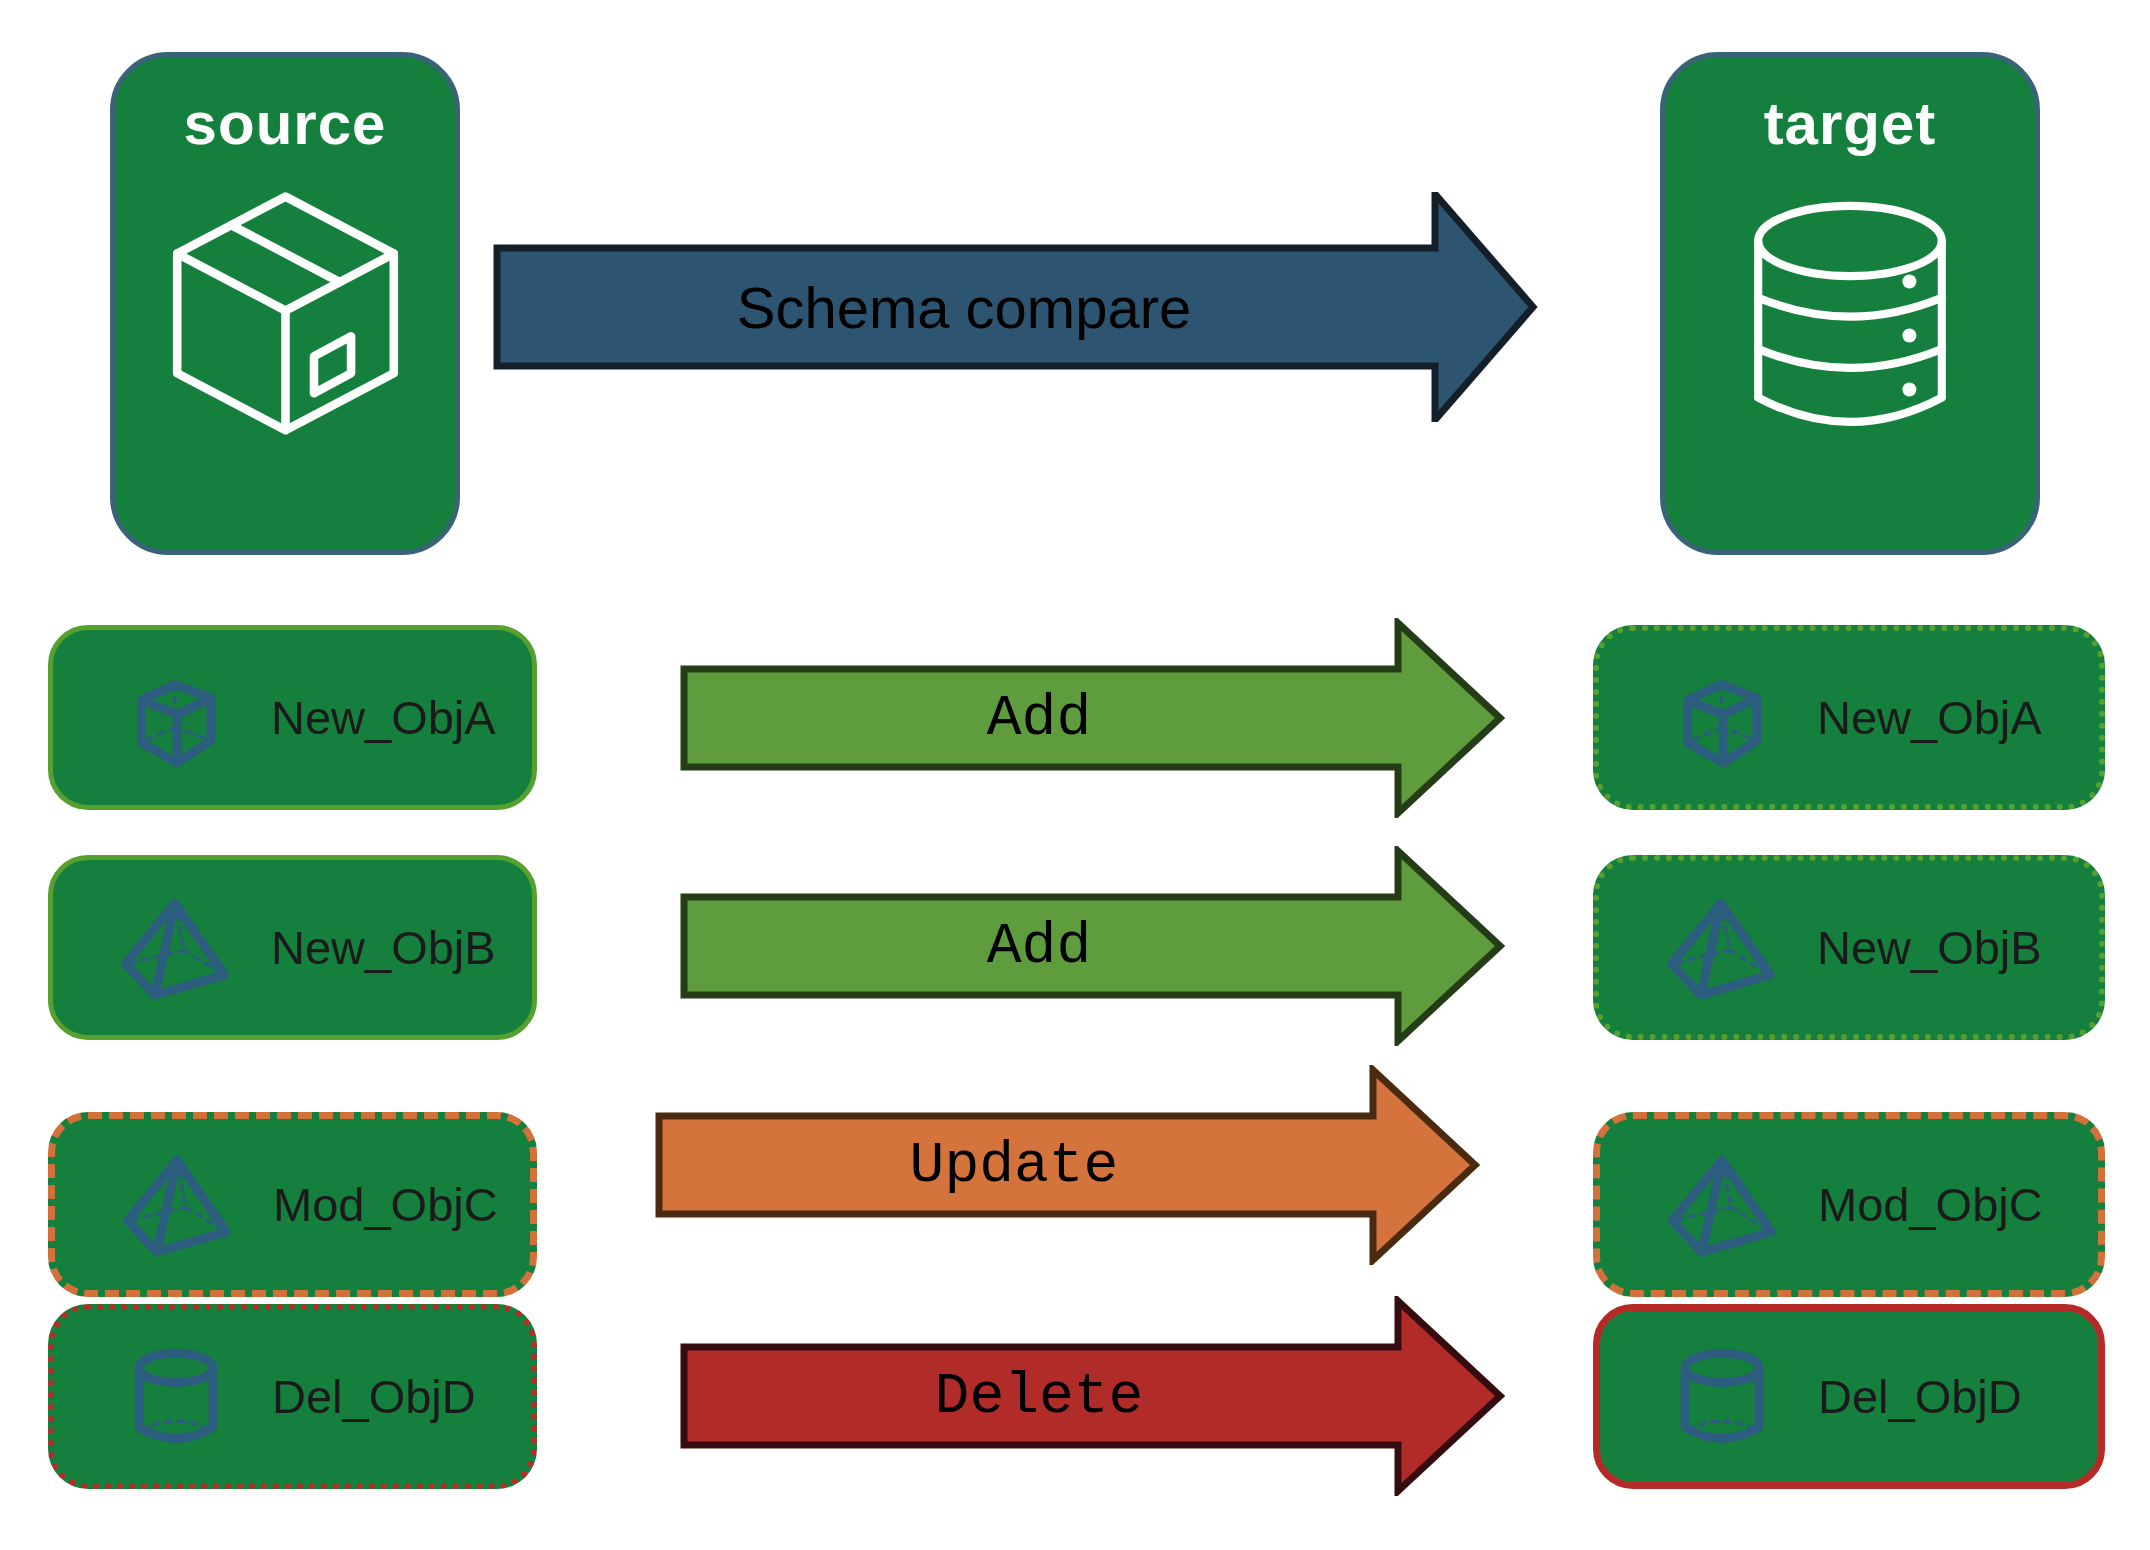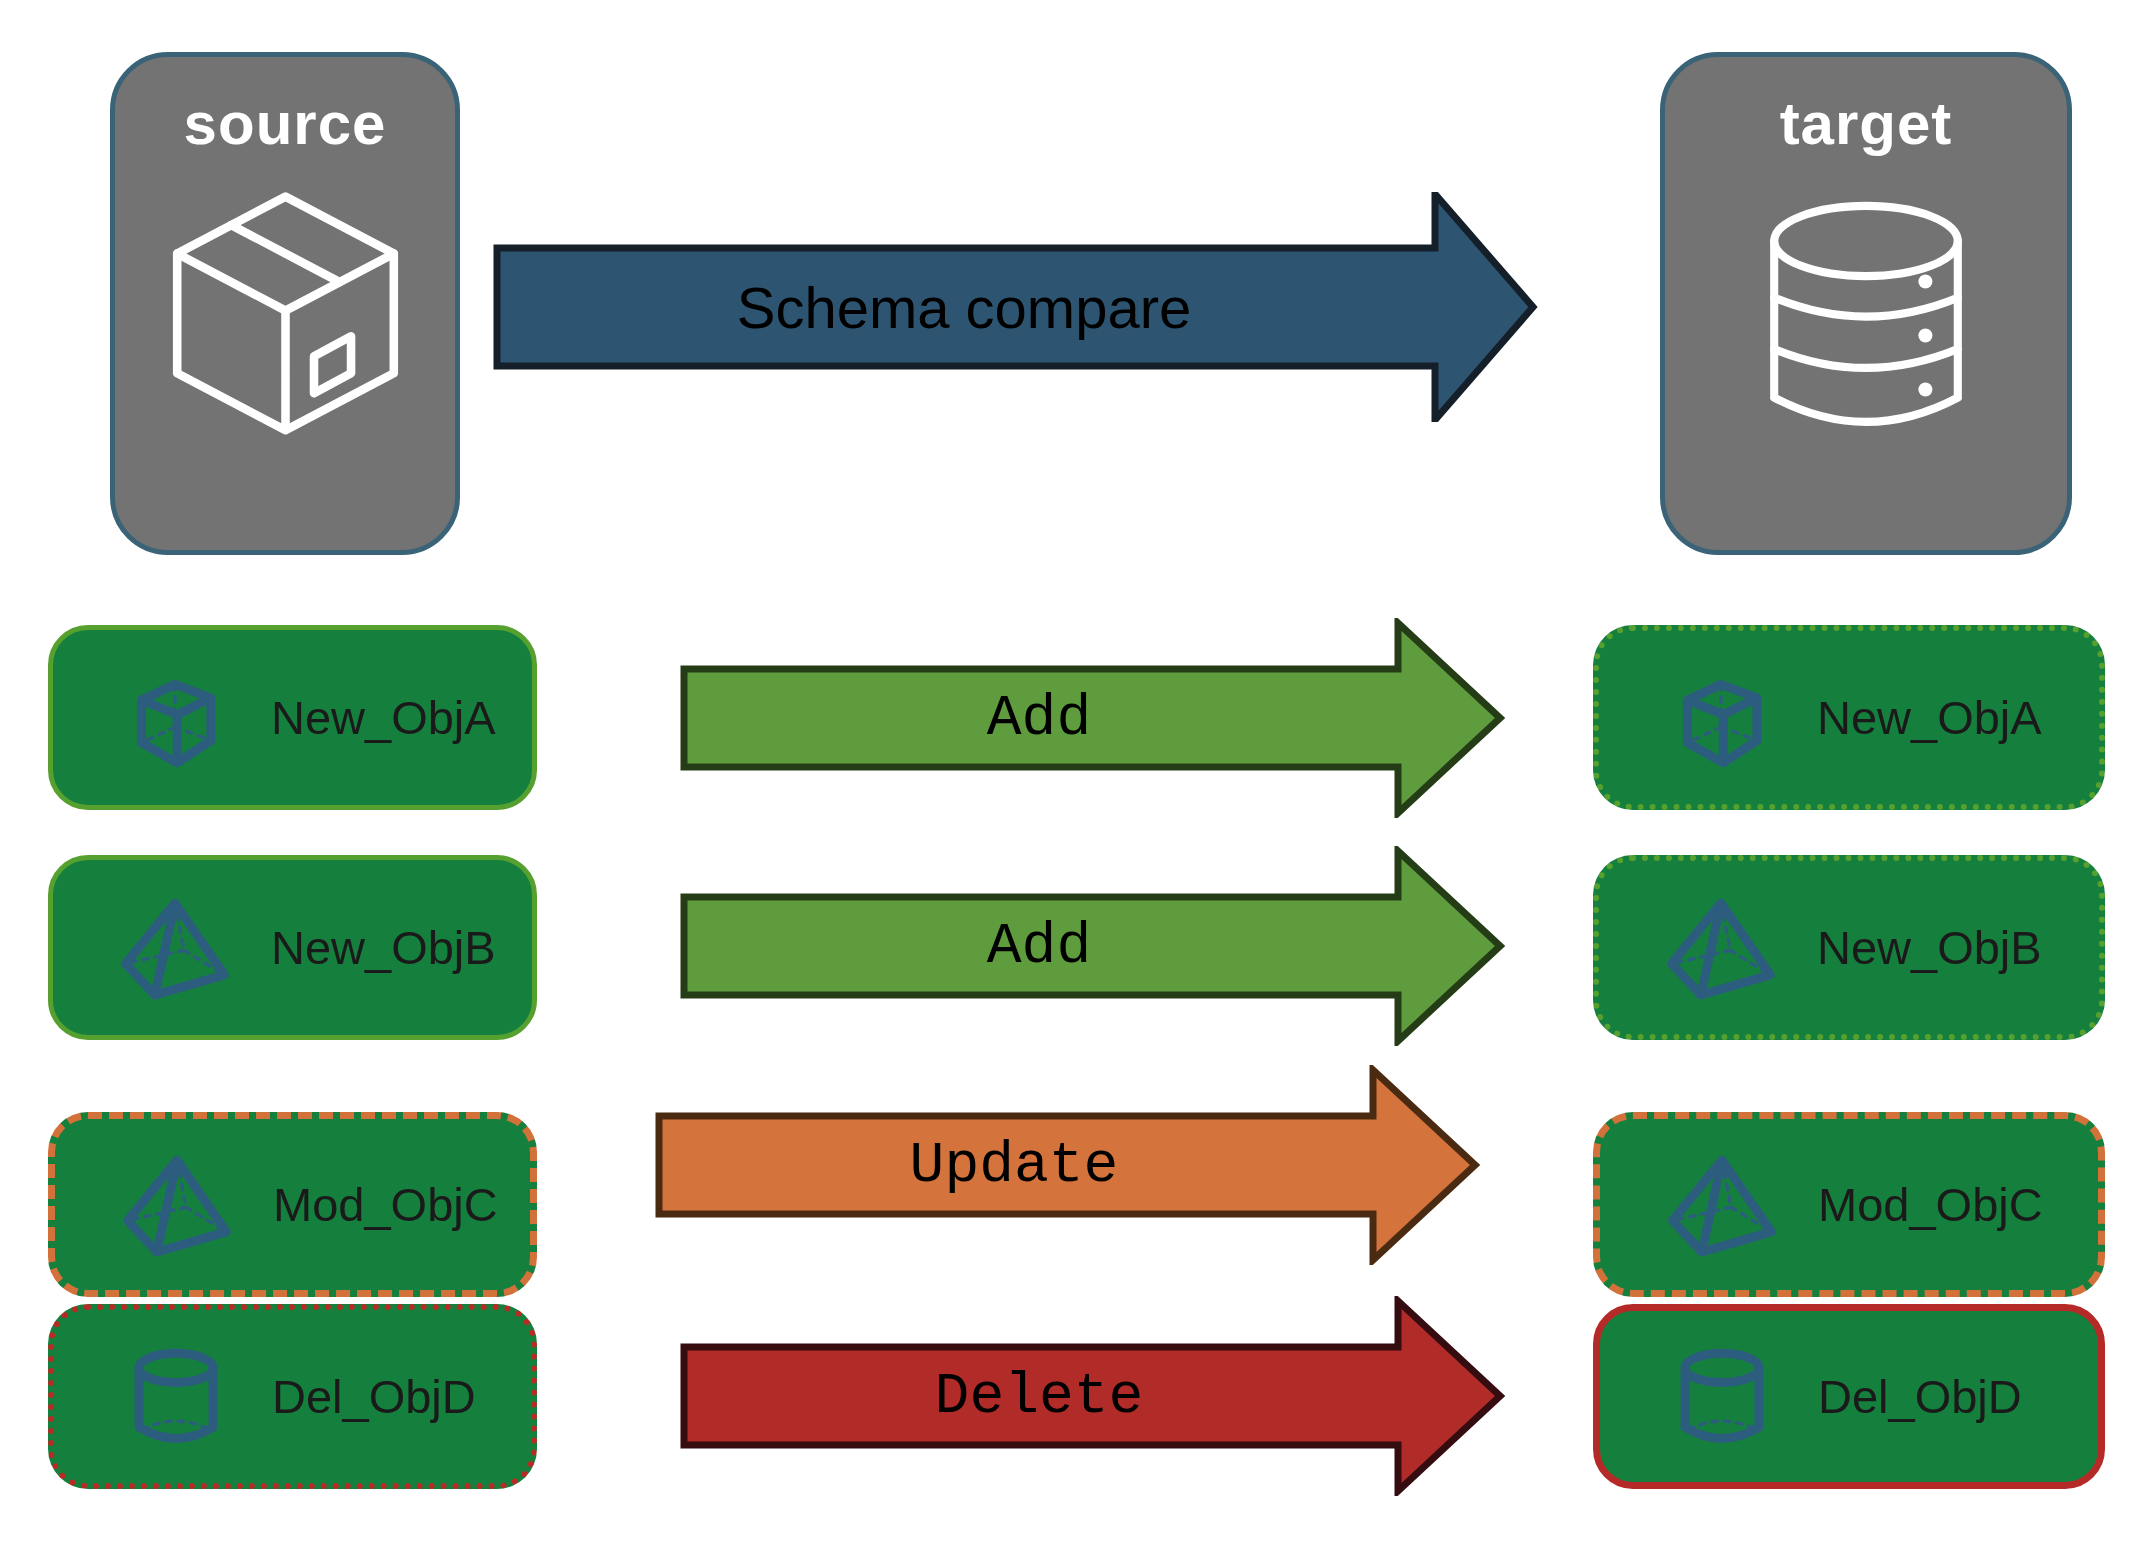--- a/index.html
+++ b/index.html
@@ -6,28 +6,28 @@
   .canvas{
     position:relative;
     width:2150px;height:1550px;
     background:#ffffff;
     font-family:"Liberation Sans", sans-serif;
     overflow:hidden;
   }
   
   .node{
     position:absolute;
-    background:#737373;
+    background:#15803d;
     border:5px solid #3a6377;
     border-radius:58px;
     box-sizing:border-box;
     display:flex;flex-direction:column;align-items:center;
   }
   #source-node{left:110px;top:52px;width:350px;height:503px;}
-  #target-node{left:1660px;top:52px;width:412px;height:503px;}
+  #target-node{left:1660px;top:52px;width:380px;height:503px;}
   .node-title{
     margin-top:32px;
     color:#ffffff;font-size:60px;font-weight:bold;letter-spacing:1px;
   }
   .node-icon{margin-top:14px;}
 
   
   .flow{position:absolute;}
   .flow svg.arrow-shape{position:absolute;left:0;top:0;}
   .flow-label{

